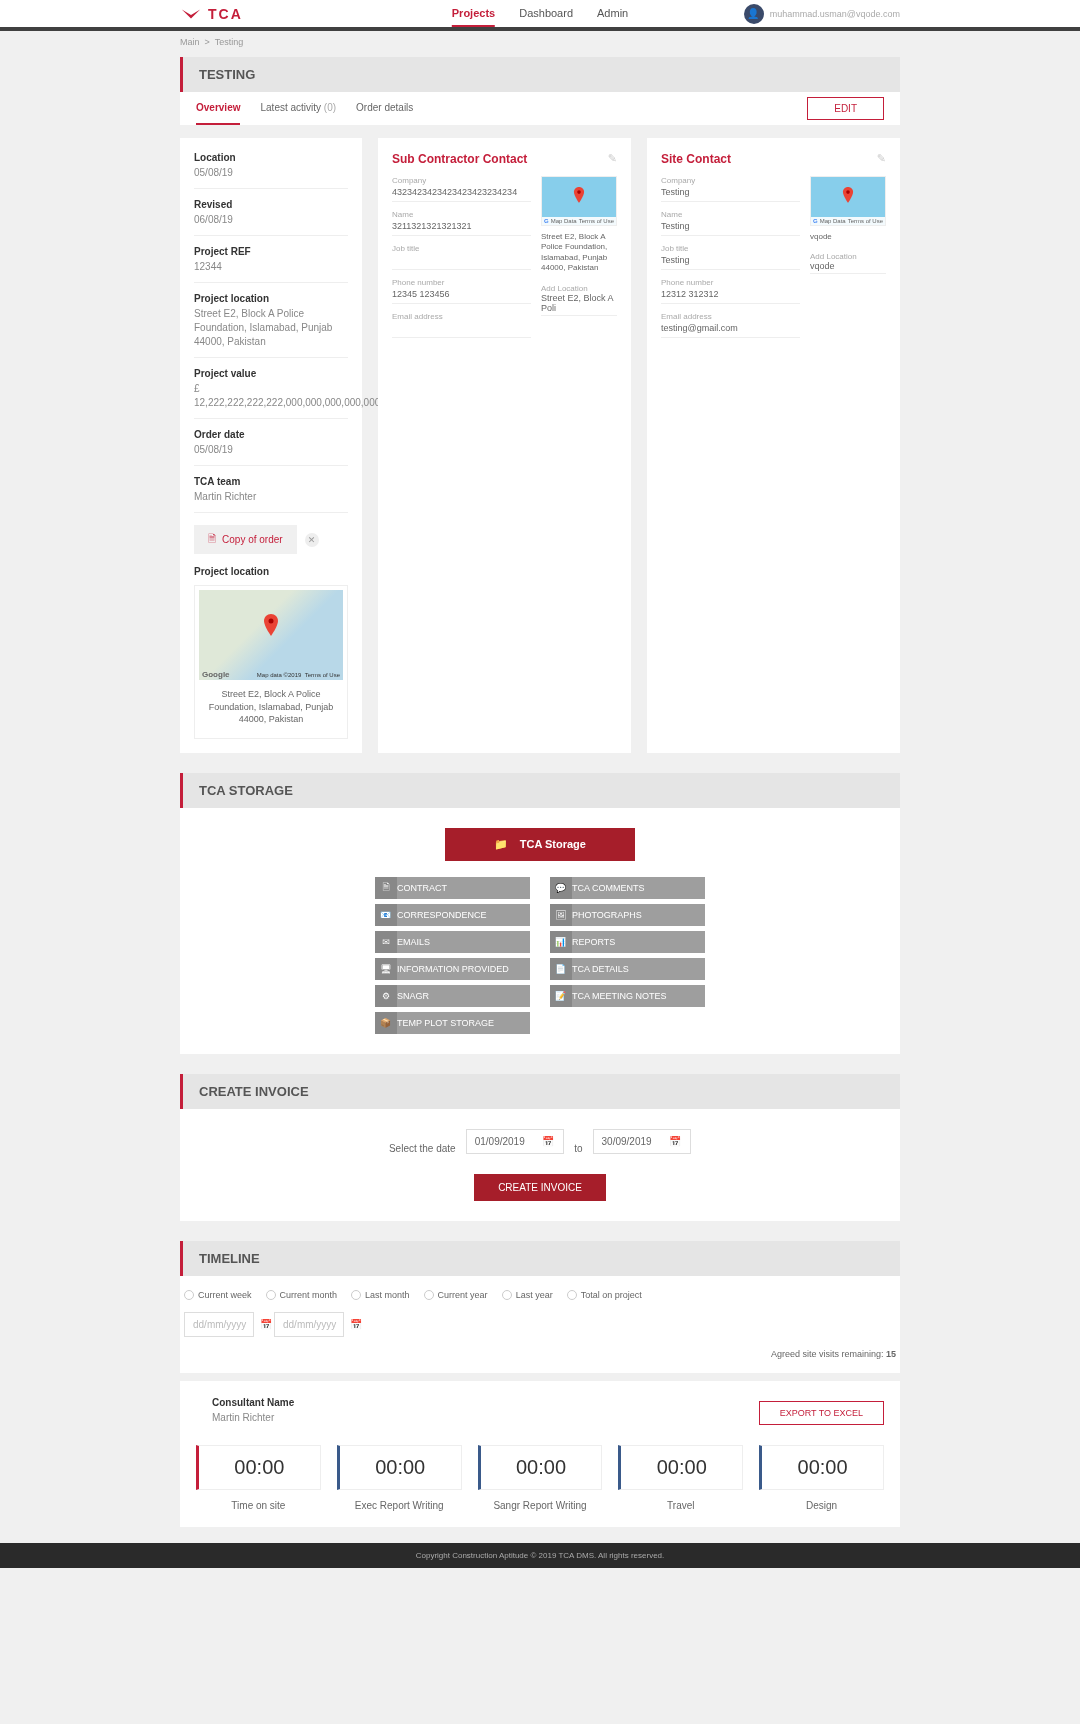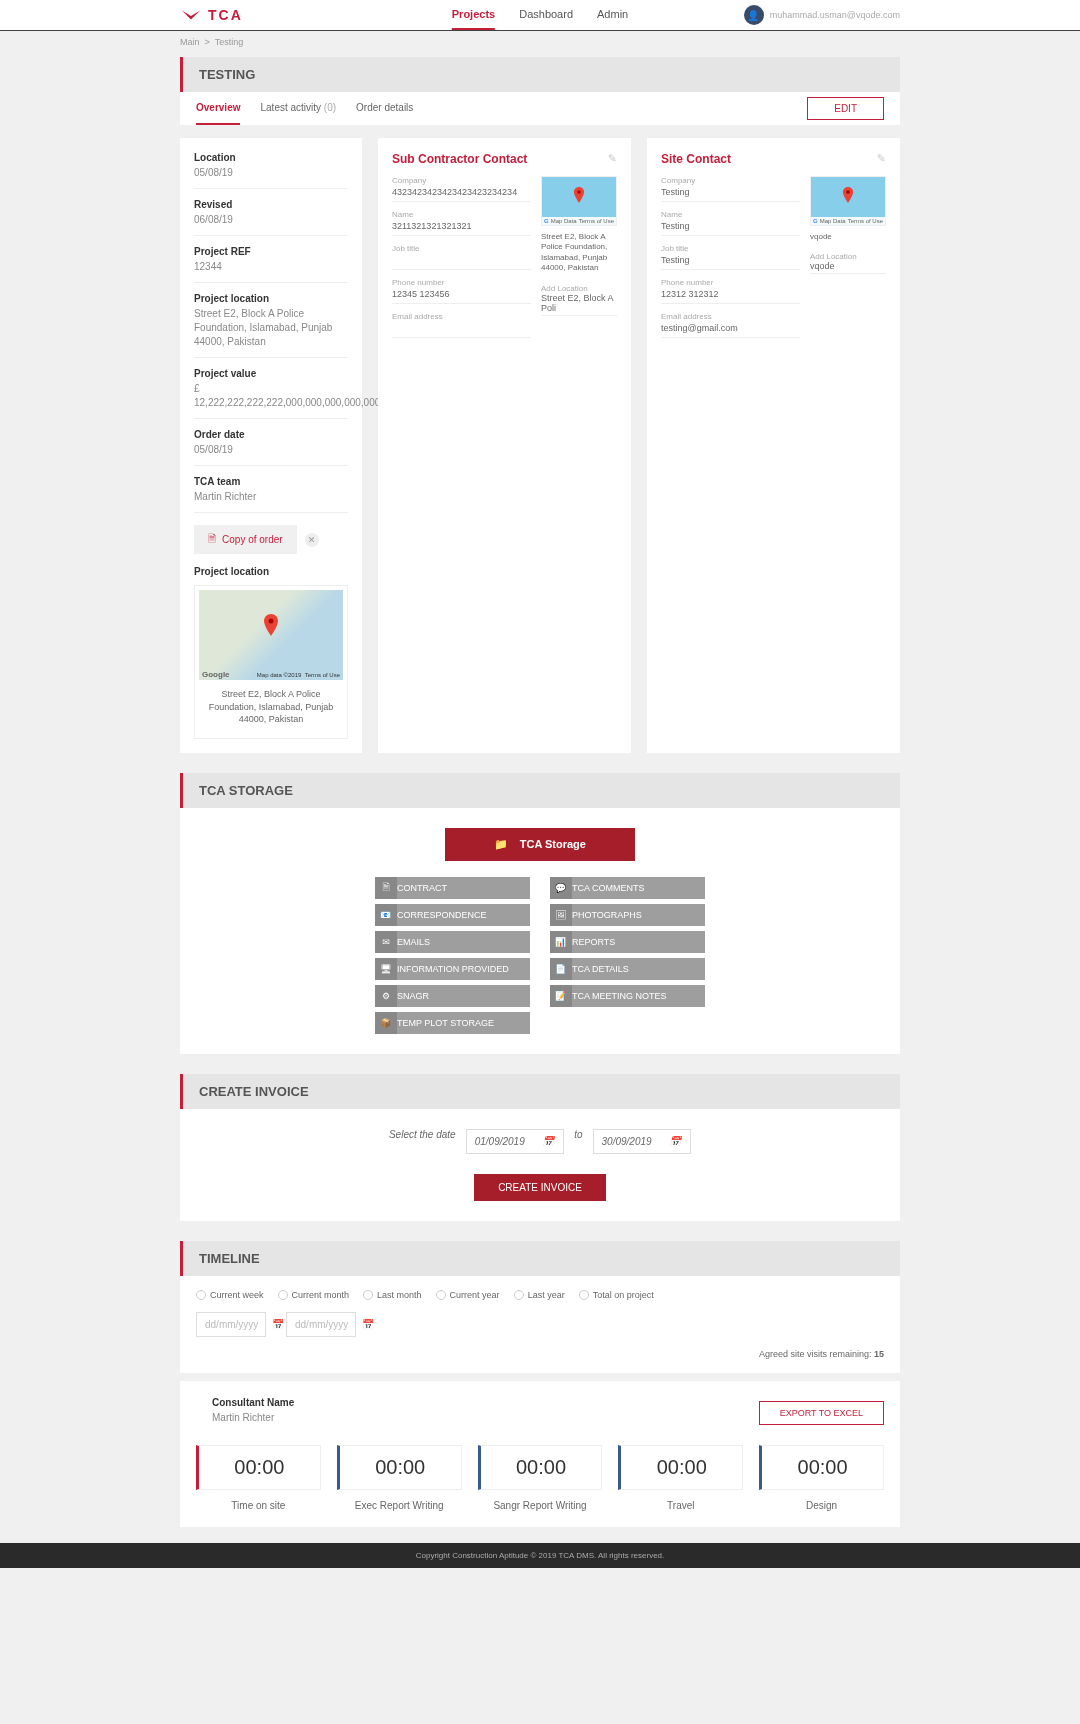--- a/index.html
+++ b/index.html
@@ -1,17 +1,17 @@
 <!DOCTYPE html>
 <html><head>
 <meta charset="utf-8">
 <style>
 *{margin:0;padding:0;box-sizing:border-box;}
 body{font-family:Arial,Helvetica,sans-serif;background:#f0f0f0;color:#333;font-size:11px;}
-.topbar{background:#fff;height:31px;border-bottom:1px solid #404040;}
+.topbar{background:#fff;height:31px;border-bottom:4px solid #404040;}
 .topbar-inner{width:720px;margin:0 auto;display:flex;align-items:center;height:100%;position:relative;}
 .logo{color:#c41e3a;font-size:14px;font-weight:bold;display:flex;align-items:center;gap:6px;letter-spacing:2px;}
 .logo svg{width:22px;height:14px;}
 .nav{position:absolute;left:50%;transform:translateX(-50%);display:flex;gap:24px;height:100%;align-items:center;}
 .nav a{color:#555;text-decoration:none;font-size:11px;height:100%;display:flex;align-items:center;border-bottom:2px solid transparent;}
 .nav a.active{color:#c41e3a;border-bottom-color:#c41e3a;font-weight:bold;}
 .user-area{margin-left:auto;display:flex;align-items:center;gap:6px;}
 .avatar{width:20px;height:20px;border-radius:50%;background:#3a4a6a;display:flex;align-items:center;justify-content:center;color:#fff;font-size:10px;}
 .username{color:#aaa;font-size:9px;}
 .container{width:720px;margin:0 auto;}
@@ -56,25 +56,25 @@
 .mini-caption{font-size:8px;color:#666;margin-top:6px;line-height:1.3;}
 .add-loc-label{font-size:8px;color:#aaa;margin-top:10px;}
 .storage-body{padding:20px;}
 .storage-main{width:190px;margin:0 auto 16px;background:#a61e2a;color:#fff;padding:10px;text-align:center;font-size:11px;font-weight:bold;display:flex;align-items:center;justify-content:center;gap:12px;}
 .storage-grid{display:flex;gap:20px;justify-content:center;}
 .storage-col{display:flex;flex-direction:column;gap:5px;width:155px;}
 .storage-item{background:#9e9e9e;color:#fff;display:flex;align-items:center;font-size:9px;height:22px;}
 .storage-icon{width:22px;height:22px;background:#888;display:flex;align-items:center;justify-content:center;flex-shrink:0;}
 .storage-label{}
 .invoice-body{padding:20px;text-align:center;}
-.date-row{display:flex;align-items:flex-start;justify-content:center;gap:10px;font-size:10px;color:#666;font-style:italic;}
+.date-row{display:flex;align-items:flex-end;justify-content:center;gap:10px;font-size:10px;color:#666;}
 .date-input{border:1px solid #ddd;padding:6px 8px;font-size:10px;color:#666;display:flex;align-items:center;gap:18px;}
 .cal-icon{color:#c41e3a;}
 .create-invoice-btn{background:#a61e2a;color:#fff;border:none;padding:8px 24px;font-size:10px;margin-top:20px;cursor:pointer;}
-.timeline-body{padding:14px 16px;}
+.timeline-body{padding:14px 4px;}
 .radio-row{display:flex;gap:14px;align-items:center;font-size:9px;color:#666;flex-wrap:wrap;}
 .radio{width:10px;height:10px;border:1px solid #ccc;border-radius:50%;display:inline-block;}
 .radio-item{display:flex;align-items:center;gap:4px;}
 .date-range-row{display:flex;gap:20px;margin-top:12px;}
 .date-ph{border:1px solid #ddd;padding:6px 8px;font-size:10px;color:#bbb;display:flex;align-items:center;gap:14px;width:70px;justify-content:space-between;}
 .visits-remaining{text-align:right;font-size:9px;color:#666;margin-top:12px;}
 .consultant-panel{background:#fff;padding:16px;margin-top:8px;}
 .consultant-header{display:flex;justify-content:space-between;align-items:flex-end;margin-left:16px;}
 .export-btn{border:1px solid #c41e3a;color:#c41e3a;background:#fff;padding:6px 20px;font-size:9px;cursor:pointer;}
 .time-boxes{display:flex;justify-content:space-between;gap:16px;margin-top:20px;}

